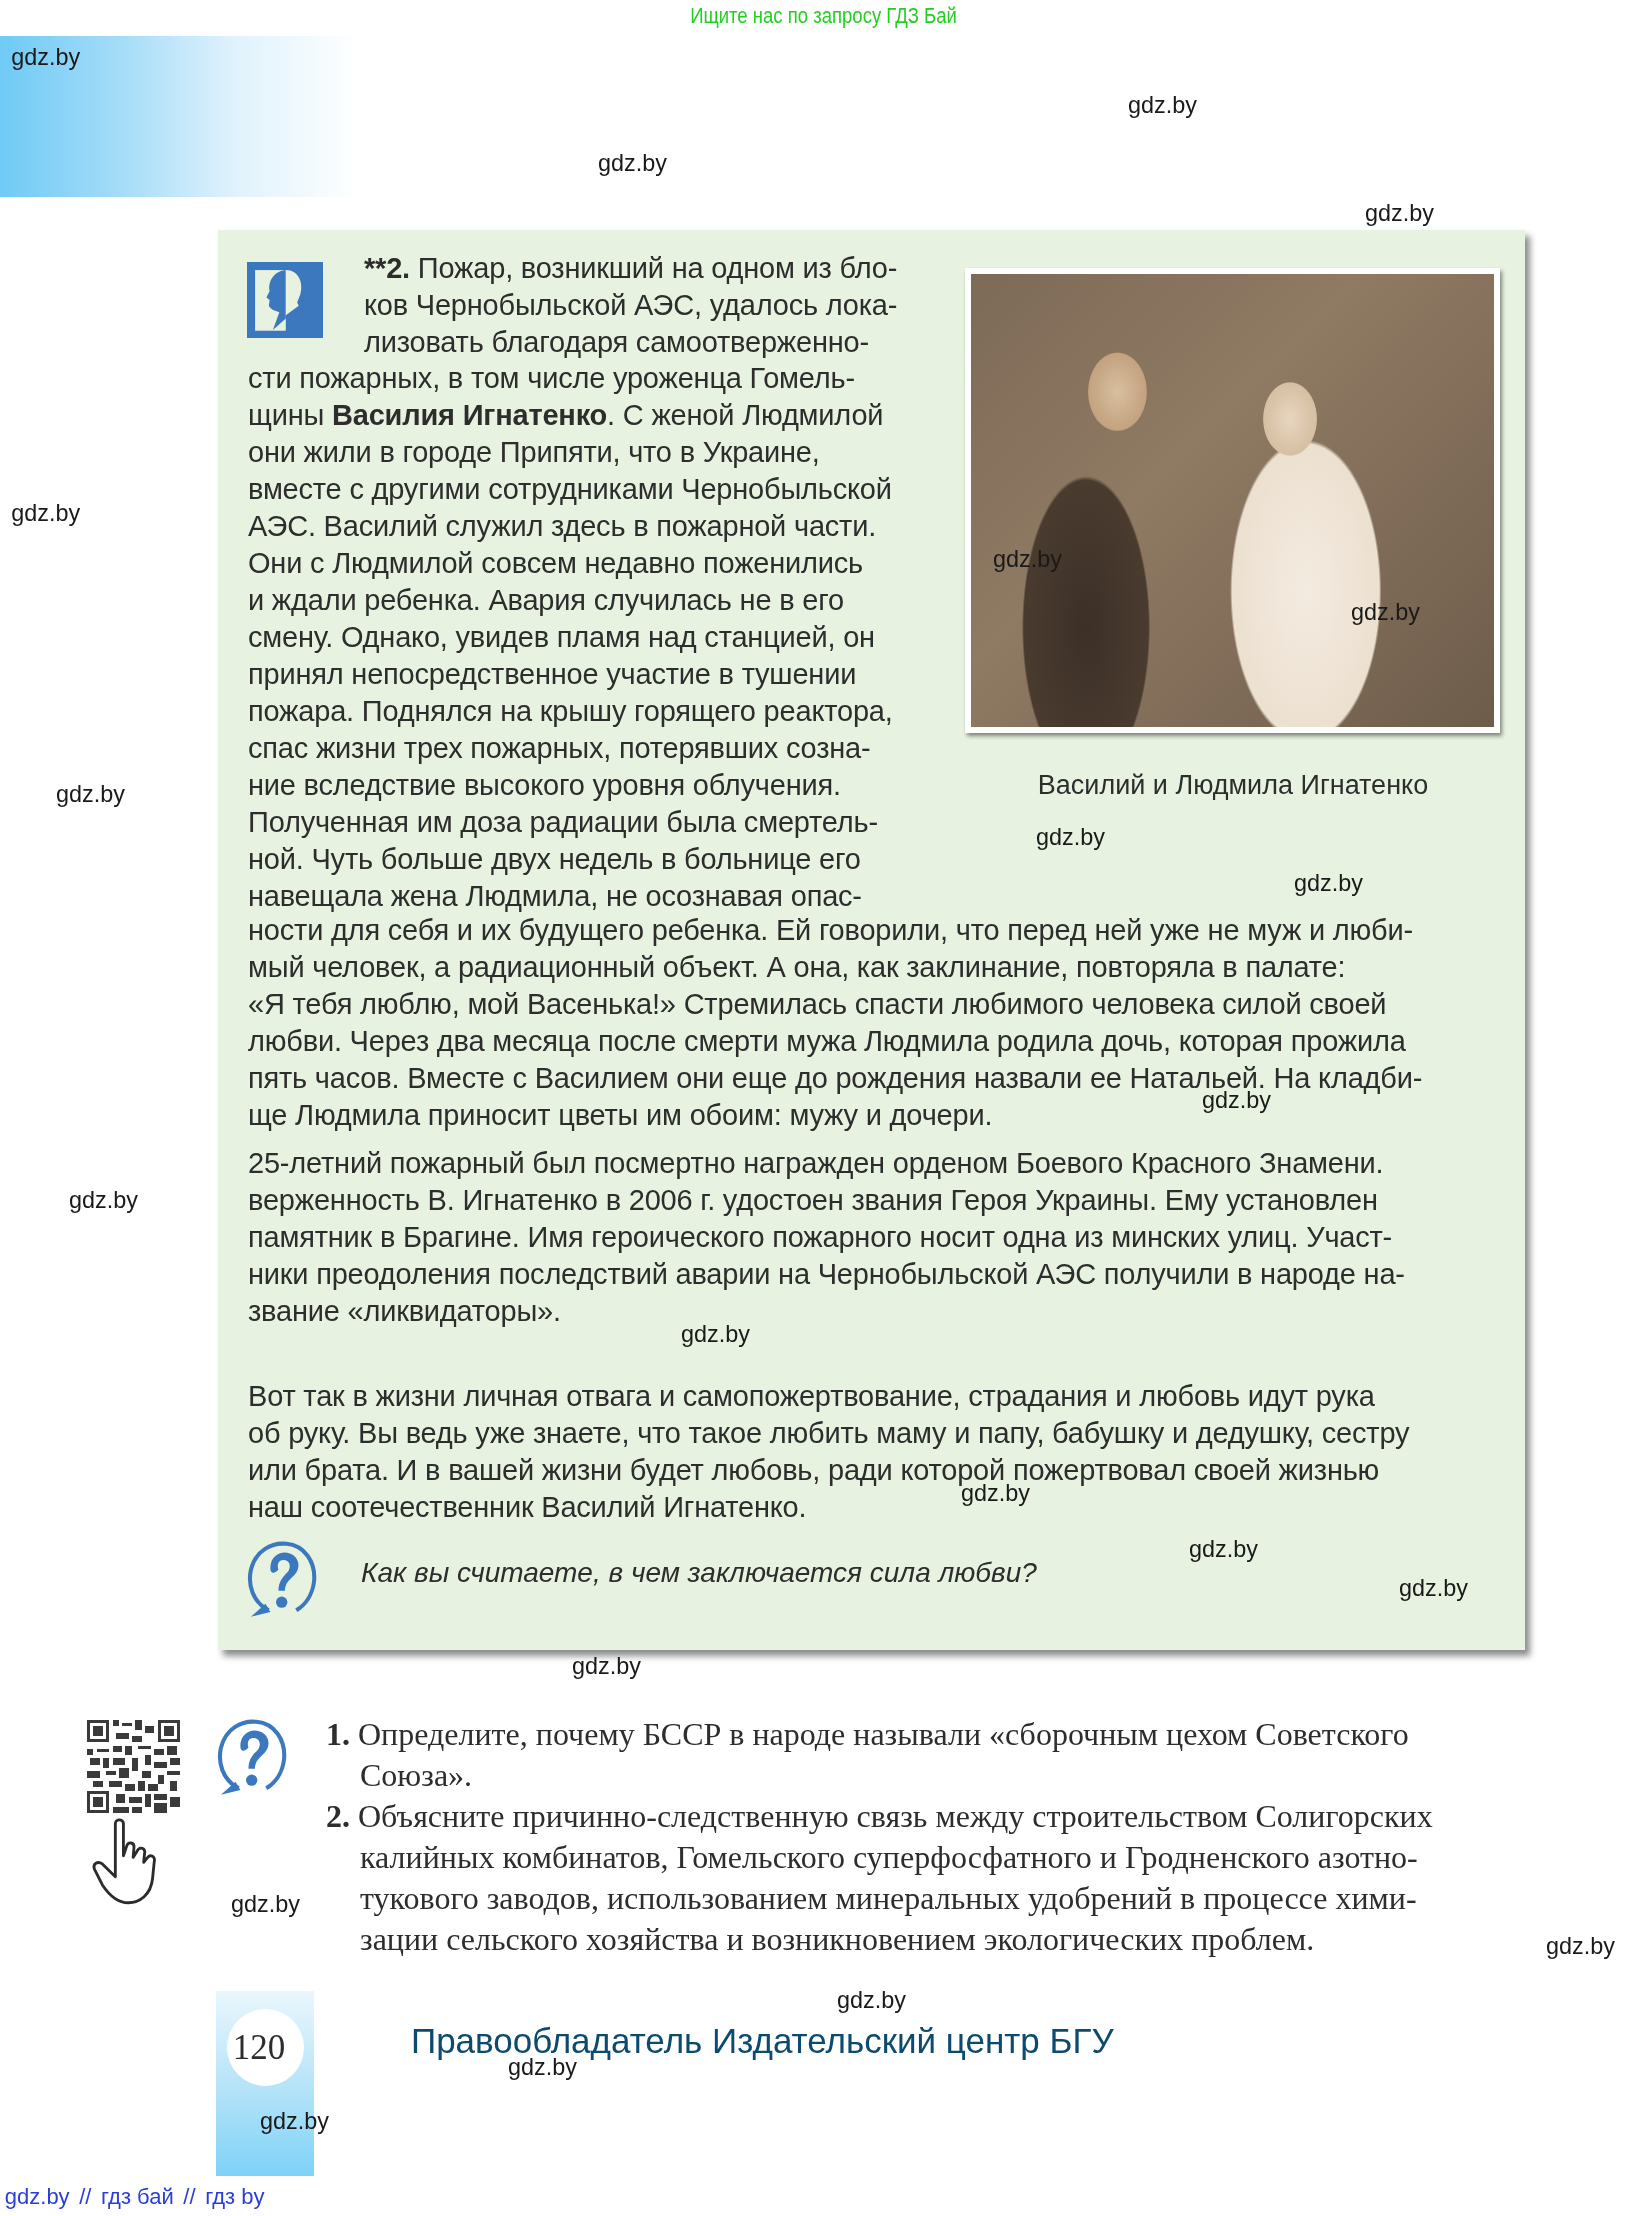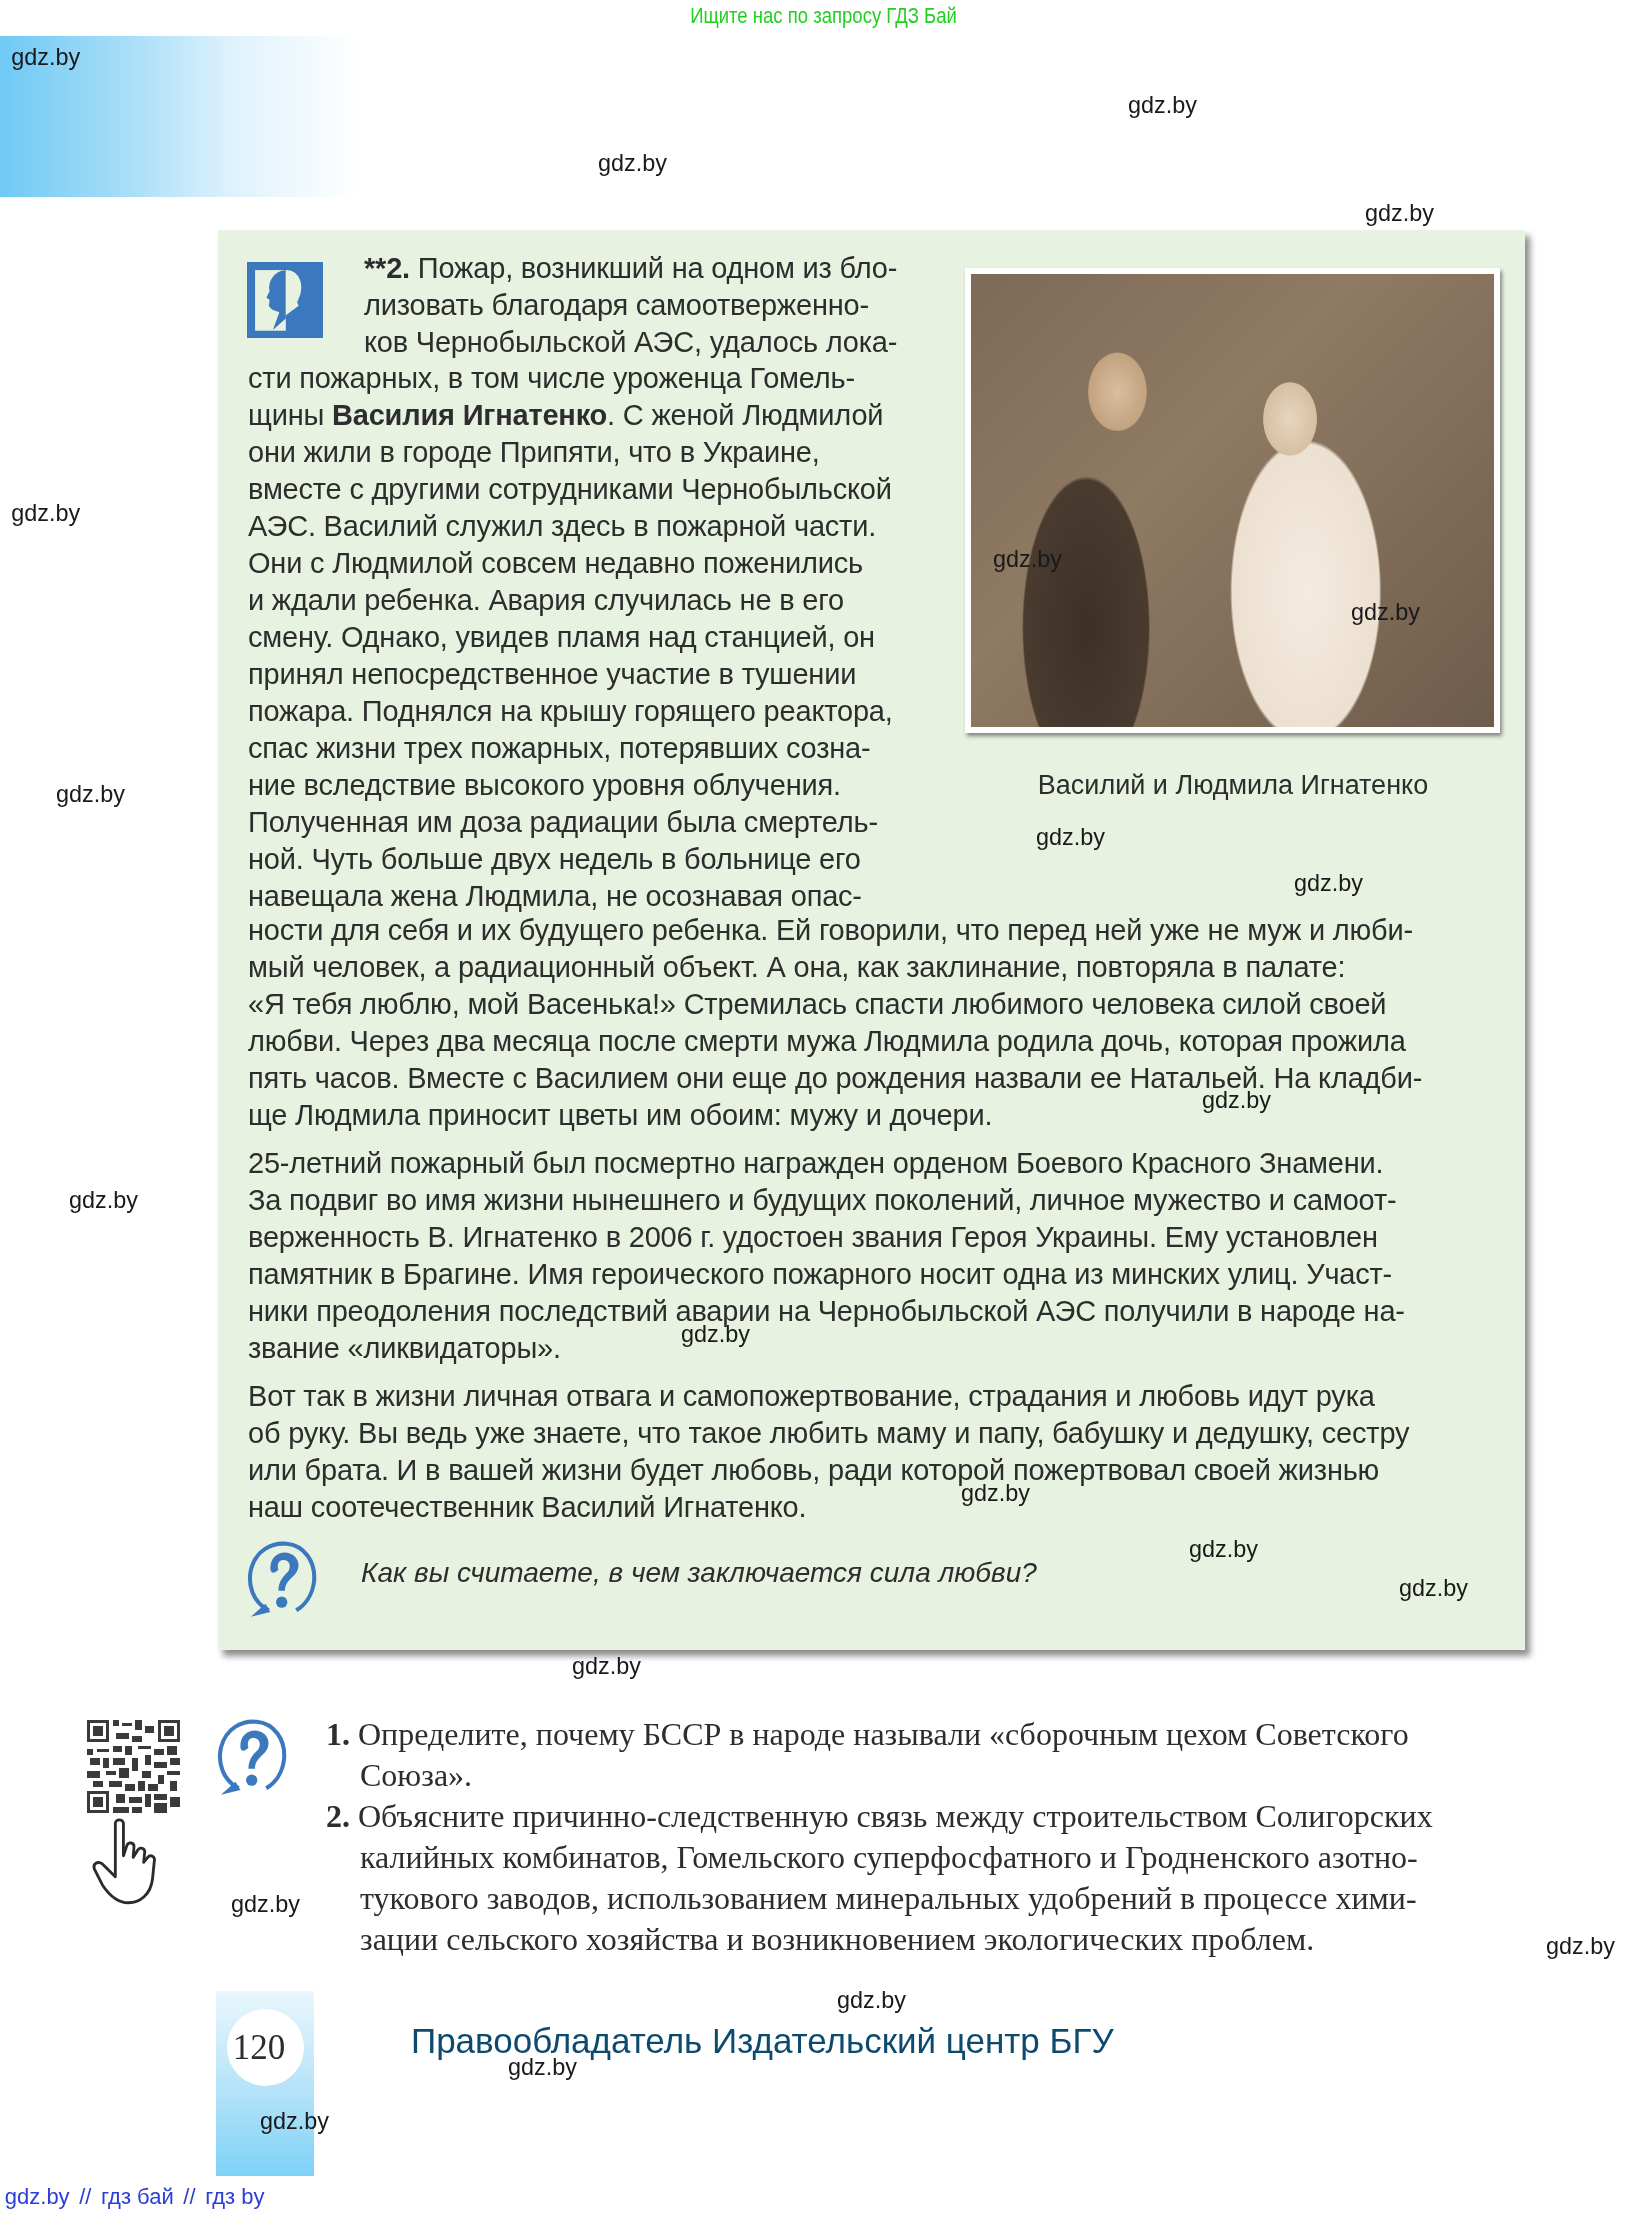--- a/index.html
+++ b/index.html
@@ -97,22 +97,22 @@
     <rect x="10" y="10" width="38" height="75" fill="#e8f2e1"></rect>
     <path d="M48 10 C30 12 26 28 28 36 L24 44 L28 47 L27 54 C30 60 36 60 40 62 L32 84 L48 70 Z" fill="#3c78be"></path>
     <path d="M48 10 C64 10 70 26 66 40 L62 50 L64 54 L48 66 Z" fill="#e8f2e1"></path>
   </svg>
 </div>
 
 <div class="abs body-text" style="left:364px; top:250px; width:560px;">
   <span class="line justify-line">
     <span><b>**2.</b><span> Пожар, возникший на одном из бло-</span></span>
   </span>
+  <span class="line">ков Чернобыльской АЭС, удалось лока-</span>
   <span class="line">лизовать благодаря самоотверженно-</span>
-  <span class="line">ков Чернобыльской АЭС, удалось лока-</span>
 </div>
 
 <div class="abs body-text" style="left:248px; top:360px; width:677px;">
   <span class="line">сти пожарных, в том числе уроженца Гомель-</span>
   <span class="line"><span>щины </span><b>Василия Игнатенко</b><span>. С женой Людмилой</span></span>
   <span class="line">они жили в городе Припяти, что в Украине,</span>
   <span class="line">вместе с другими сотрудниками Чернобыльской</span>
   <span class="line">АЭС. Василий служил здесь в пожарной части.</span>
   <span class="line">Они с Людмилой совсем недавно поженились</span>
   <span class="line">и ждали ребенка. Авария случилась не в его</span>
@@ -130,21 +130,20 @@
   <span class="line">ности для себя и их будущего ребенка. Ей говорили, что перед ней уже не муж и люби-</span>
   <span class="line">мый человек, а радиационный объект. А она, как заклинание, повторяла в палате:</span>
   <span class="line">«Я тебя люблю, мой Васенька!» Стремилась спасти любимого человека силой своей</span>
   <span class="line">любви. Через два месяца после смерти мужа Людмила родила дочь, которая прожила</span>
   <span class="line">пять часов. Вместе с Василием они еще до рождения назвали ее Натальей. На кладби-</span>
   <span class="line">ще Людмила приносит цветы им обоим: мужу и дочери.</span>
 </div>
 
 <div class="abs body-text" style="left:248px; top:1145px; width:1257px;">
   <span class="line">25-летний пожарный был посмертно награжден орденом Боевого Красного Знамени.</span>
-  <span class="line">За подвиг во имя жизни нынешнего и будущих поколений, личное мужество и самоот-</span>
   <span class="line">верженность В. Игнатенко в 2006 г. удостоен звания Героя Украины. Ему установлен</span>
   <span class="line">памятник в Брагине. Имя героического пожарного носит одна из минских улиц. Участ-</span>
   <span class="line">ники преодоления последствий аварии на Чернобыльской АЭС получили в народе на-</span>
   <span class="line">звание «ликвидаторы».</span>
 </div>
 
 <div class="abs body-text" style="left:248px; top:1378px; width:1257px;">
   <span class="line">Вот так в жизни личная отвага и самопожертвование, страдания и любовь идут рука</span>
   <span class="line">об руку. Вы ведь уже знаете, что такое любить маму и папу, бабушку и дедушку, сестру</span>
   <span class="line">или брата. И в вашей жизни будет любовь, ради которой пожертвовал своей жизнью</span>

